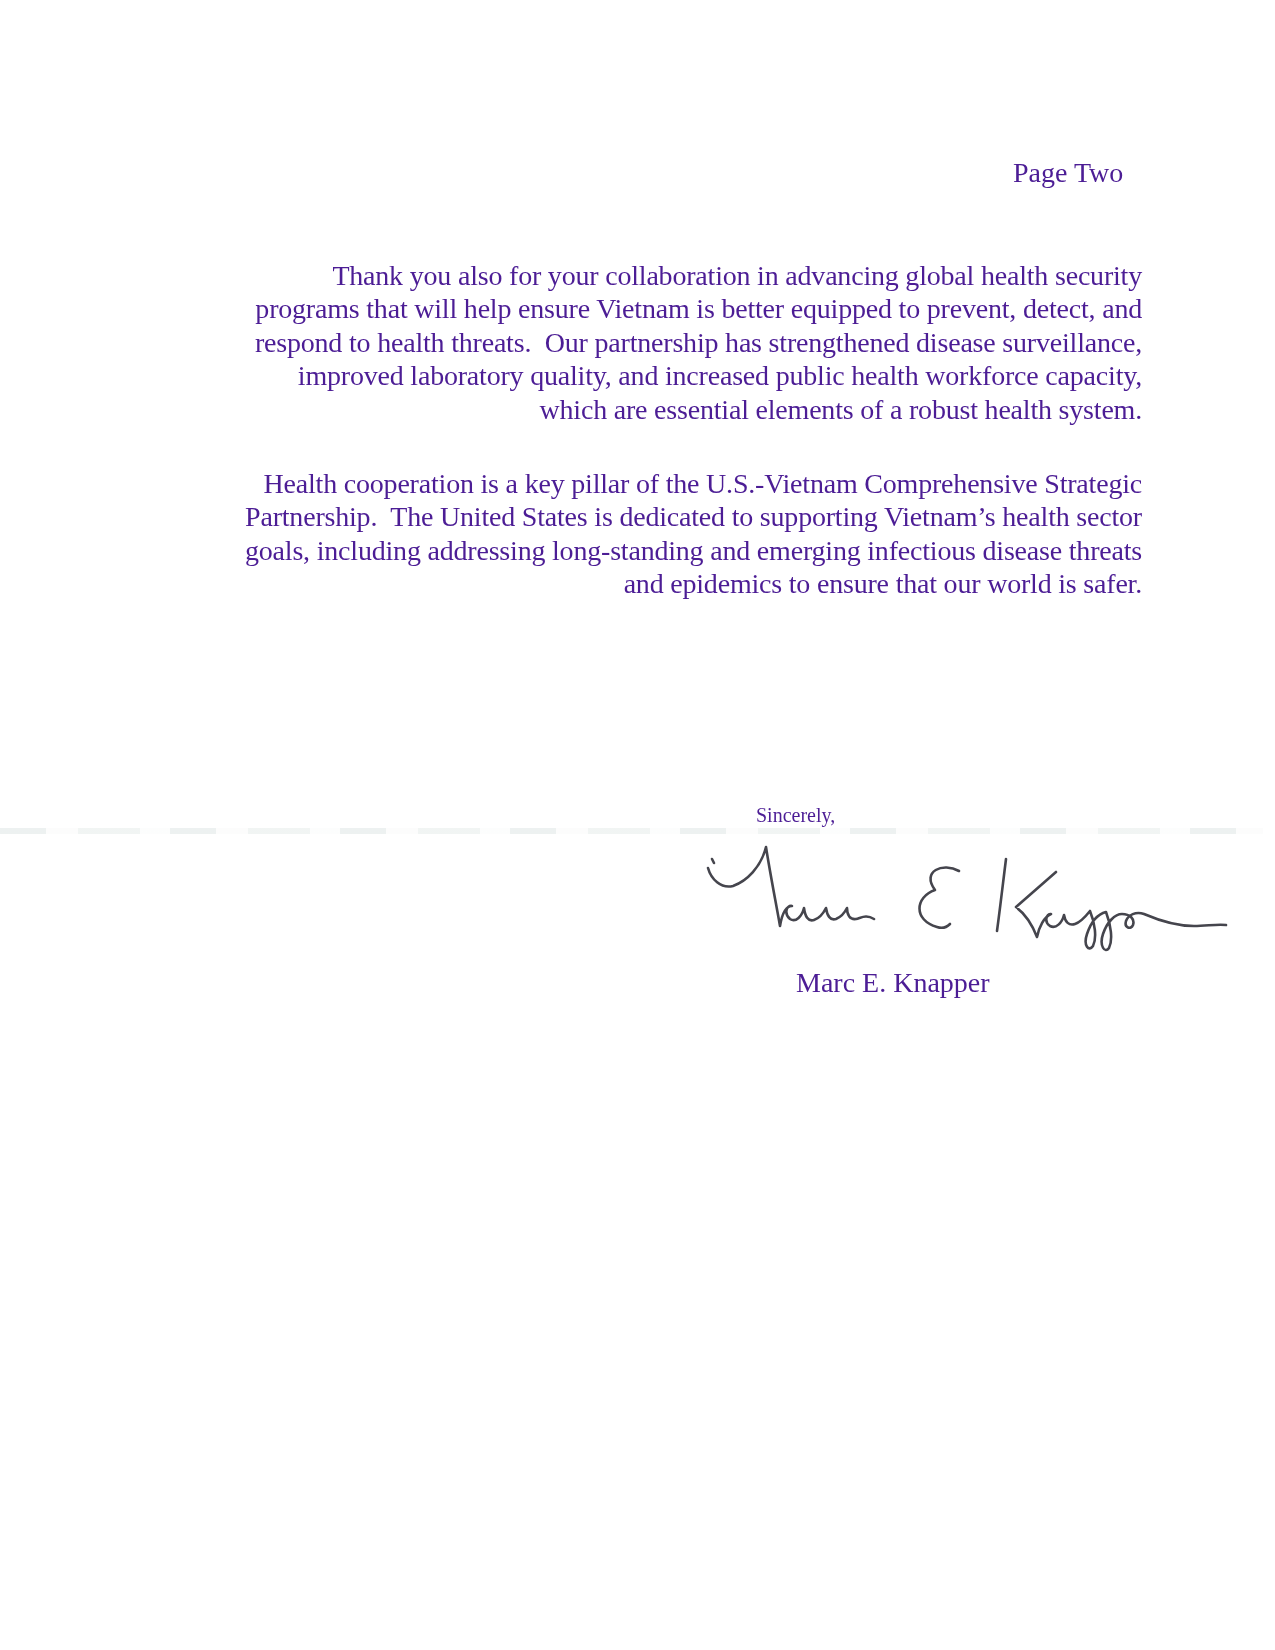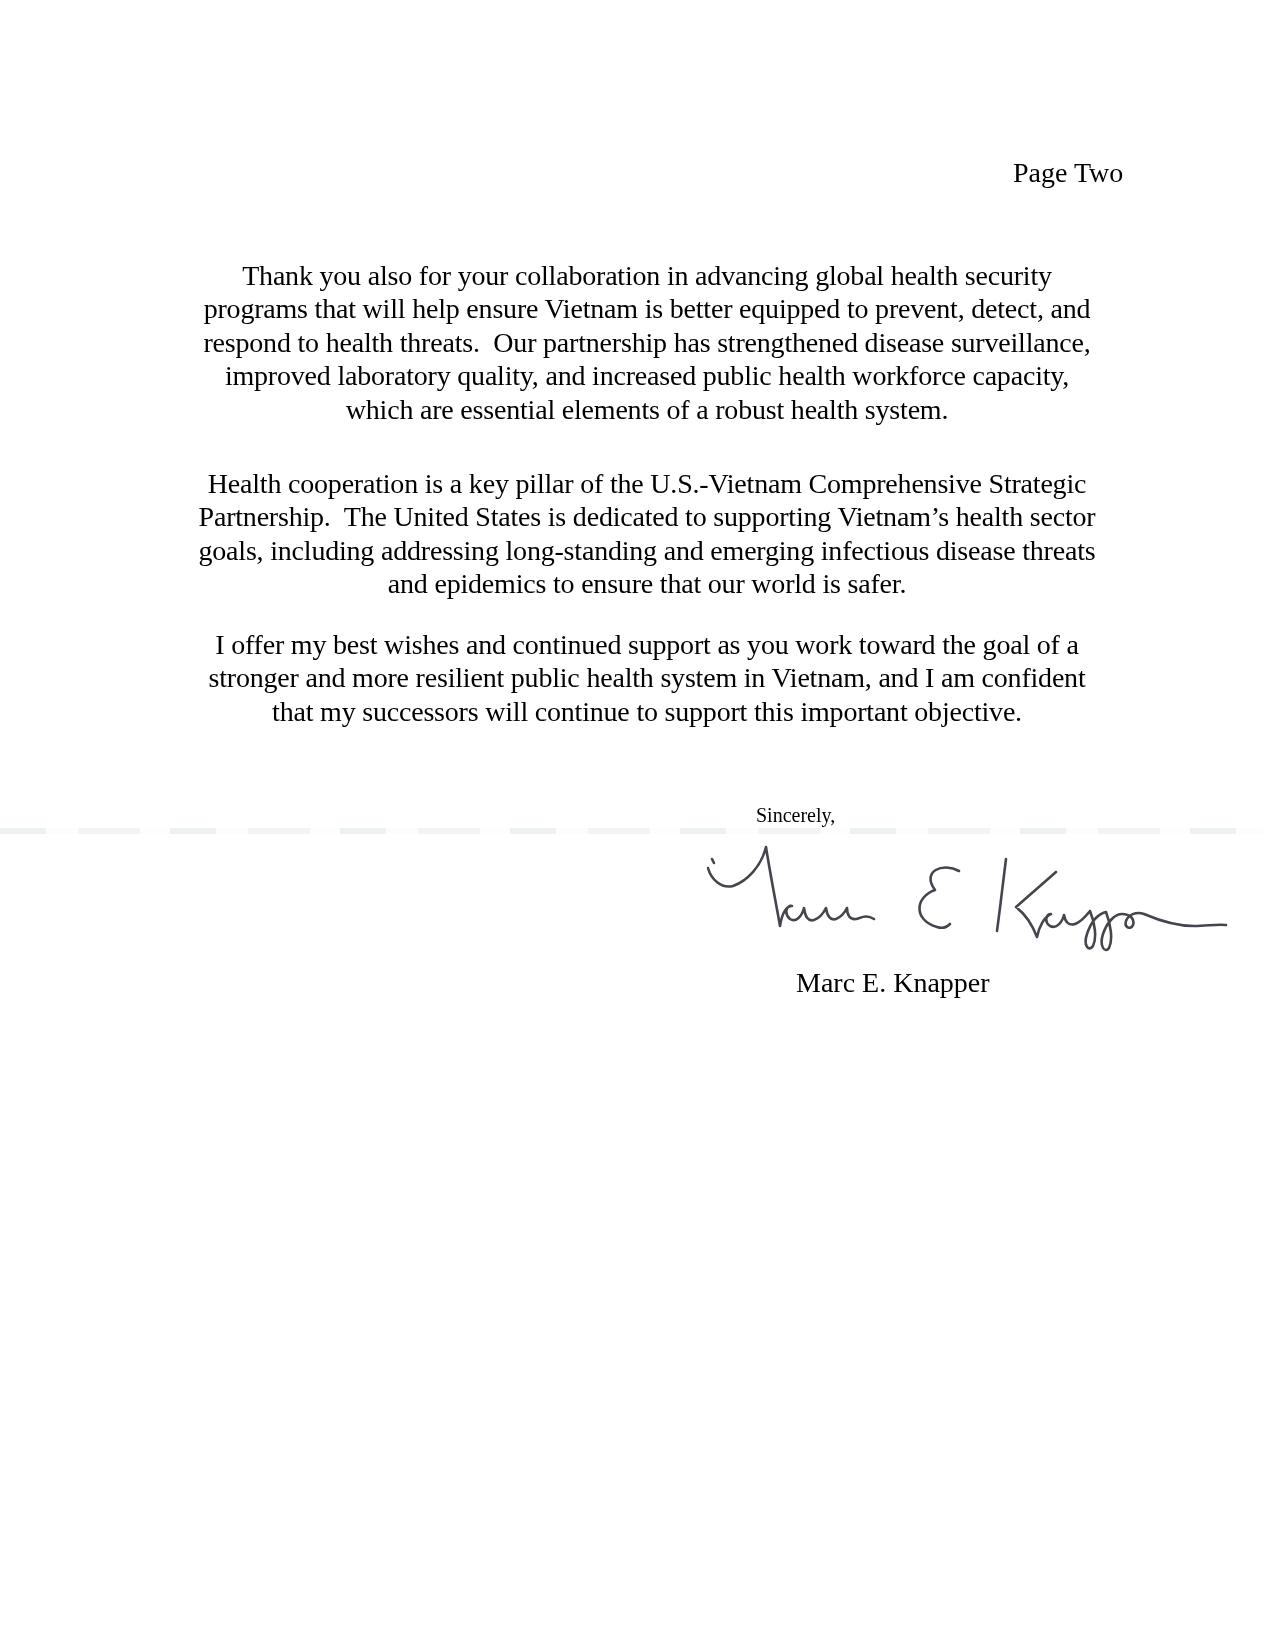--- a/index.html
+++ b/index.html
@@ -7,39 +7,39 @@
     padding: 0;
     background: #ffffff;
   }
   .page {
     position: relative;
     width: 1263px;
     height: 1650px;
     background: #ffffff;
     overflow: hidden;
     font-family: "Liberation Serif", "DejaVu Serif", serif;
-    color: #000000;
+    color: #4c1d95;
   }
   .page-number {
     position: absolute;
     left: 1013px;
     top: 156px;
     font-size: 28px;
     line-height: 33px;
     white-space: pre;
   }
   .para {
     position: absolute;
     left: 152px;
     width: 990px;
     font-size: 28px;
     line-height: 33.4px;
     letter-spacing: -0.2px;
     white-space: pre-wrap;
-    text-align: center;
+    text-align: right;
   }
   .para-1 { top: 259px; }
   .para-2 { top: 467px; }
   .para-3 { top: 628px; }
   .closing {
     position: absolute;
     left: 756px;
     top: 799px;
     font-size: 20px;
     line-height: 33px;
@@ -94,23 +94,20 @@
 programs that will help ensure Vietnam is better equipped to prevent, detect, and
 respond to health threats.  Our partnership has strengthened disease surveillance,
 improved laboratory quality, and increased public health workforce capacity,
 which are essential elements of a robust health system.</div>
 
   <div class="para para-2">Health cooperation is a key pillar of the U.S.-Vietnam Comprehensive Strategic
 Partnership.  The United States is dedicated to supporting Vietnam’s health sector
 goals, including addressing long-standing and emerging infectious disease threats
 and epidemics to ensure that our world is safer.</div>
 
-  <div class="para para-3">I offer my best wishes and continued support as you work toward the goal of a
-stronger and more resilient public health system in Vietnam, and I am confident
-that my successors will continue to support this important objective.</div>
 
   <div class="closing">Sincerely,</div>
 
   <div class="scan-artifact"></div>
 
   <svg class="signature-svg" viewBox="0 0 545 130" aria-label="Handwritten signature of Marc E. Knapper">
     <path d="M 17 24 L 19 28" stroke="#45454d"></path>
     <path d="M 13 33
              C 16 44, 26 54, 38 51
              C 52 46, 66 32, 71 12

